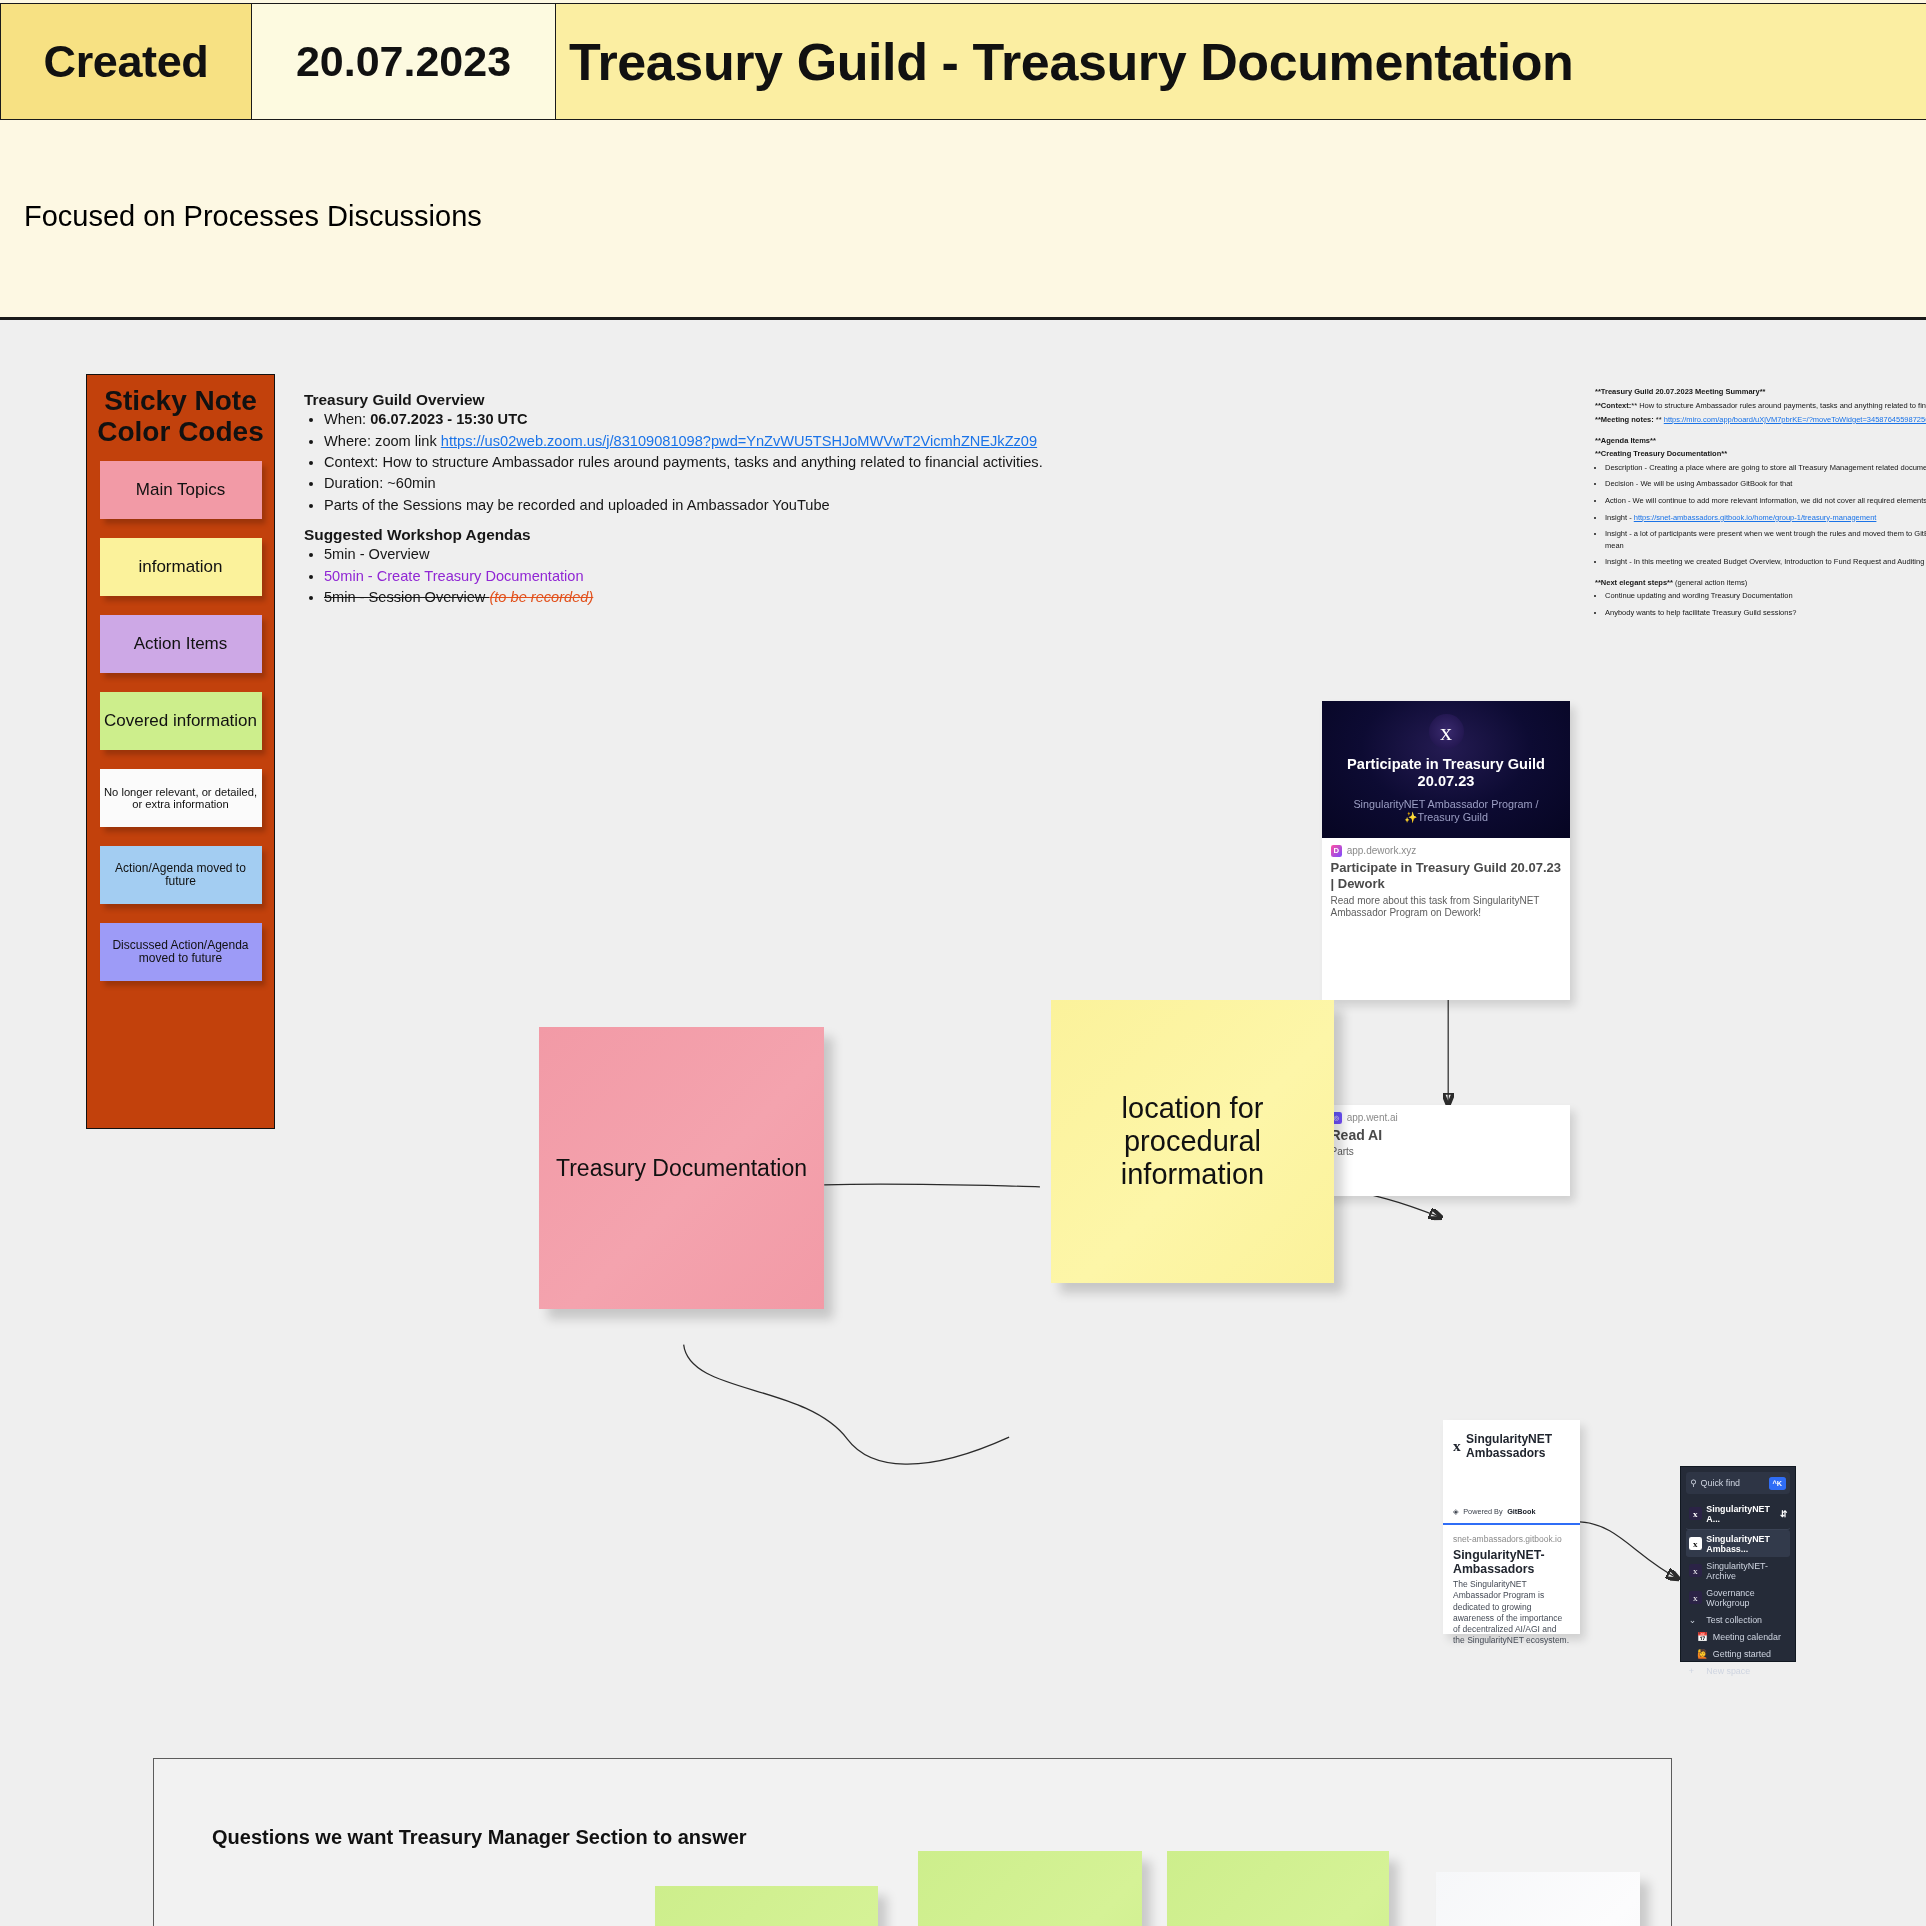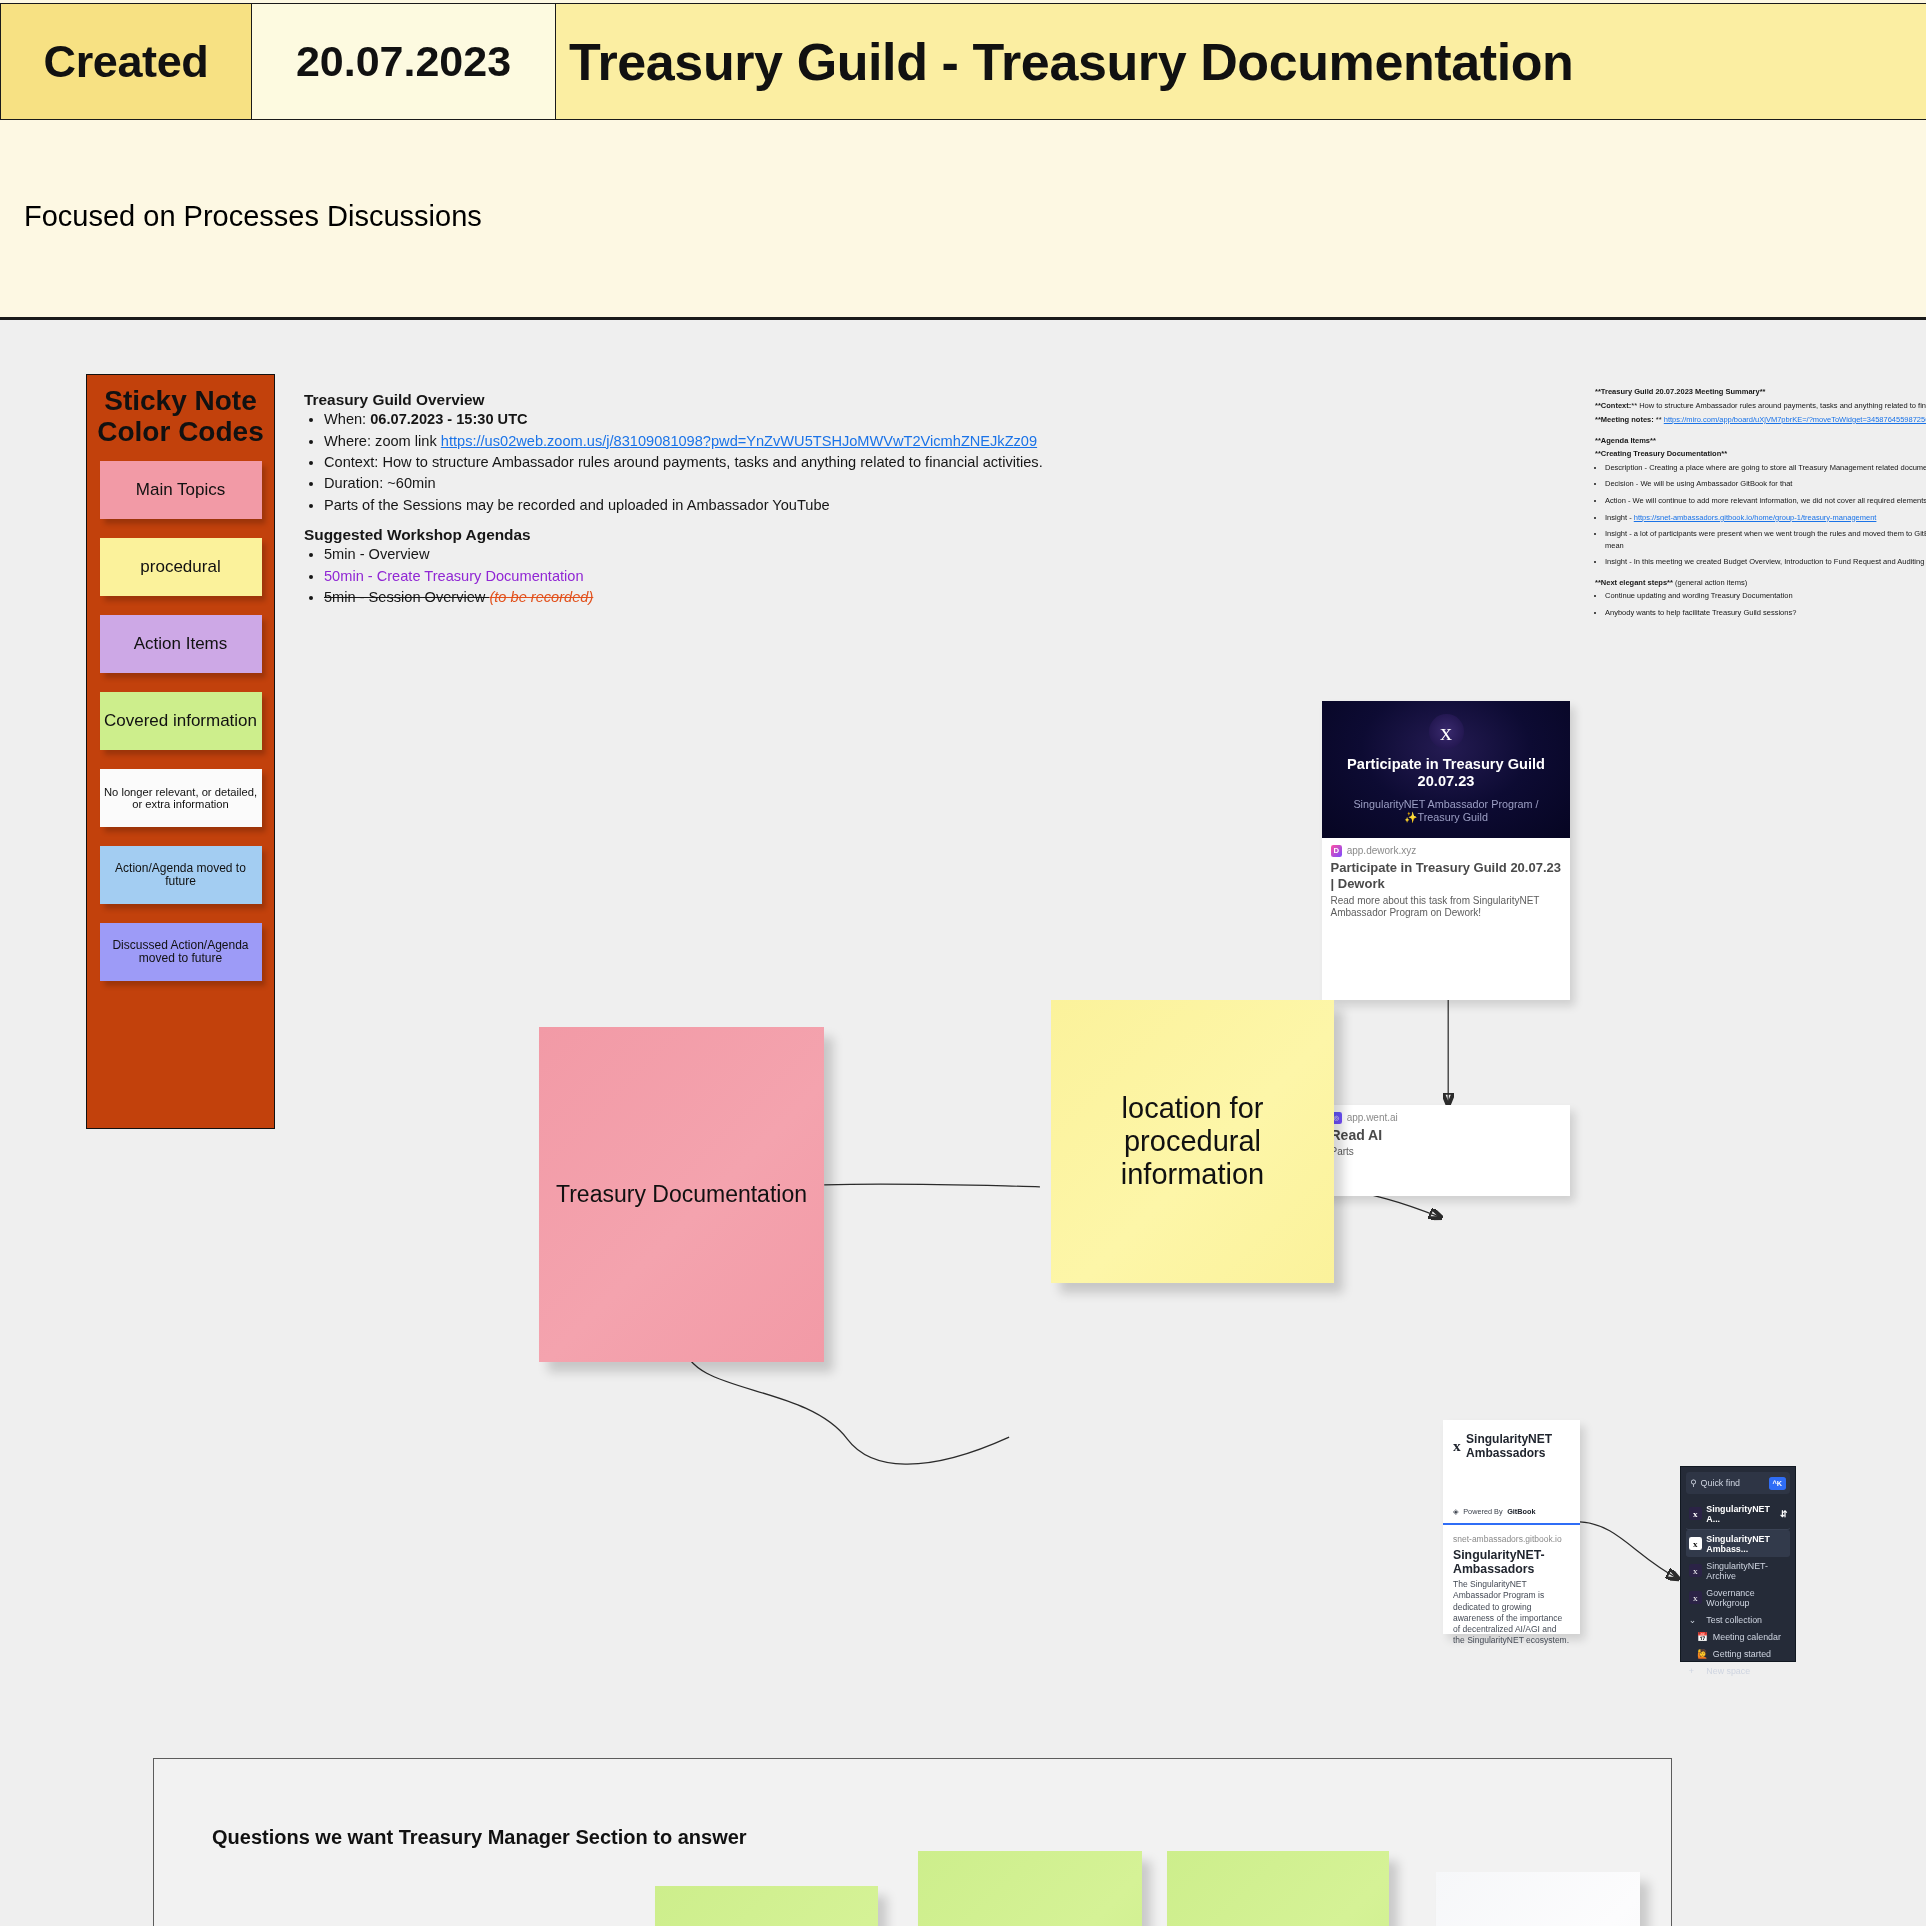--- a/index.html
+++ b/index.html
@@ -199,21 +199,21 @@
 
     <path d="M5485,5350 C5470,5530 5160,5500 4920,5700" marker-end="url(#ar)"></path>
 
     <path d="M5495,5350 C5520,5530 5930,5500 6055,5690" marker-end="url(#ar)"></path>
   </svg>
 
   <div id="legend">
     <div id="legend-title">Sticky Note<br>Color Codes</div>
     <div id="legend-items">
         <div class="legend-note" style="background: rgb(242, 154, 166); font-size: 17px; width: 162px; height: 58px;">Main Topics</div>
-        <div class="legend-note" style="background: rgb(251, 242, 155); font-size: 17px; width: 162px; height: 58px;">procedural</div>
+        <div class="legend-note" style="background: rgb(251, 242, 155); font-size: 17px; width: 162px; height: 58px;">information</div>
         <div class="legend-note" style="background: rgb(205, 168, 230); font-size: 17px; width: 162px; height: 58px;">Action Items</div>
         <div class="legend-note" style="background: rgb(205, 238, 140); font-size: 17px; width: 162px; height: 58px;">Covered information</div>
         <div class="legend-note" style="background: rgb(251, 251, 251); font-size: 11.2px; width: 162px; height: 58px;">No longer relevant, or detailed, or extra information</div>
         <div class="legend-note" style="background: rgb(163, 205, 242); font-size: 12px; width: 162px; height: 58px;">Action/Agenda moved to future</div>
         <div class="legend-note" style="background: rgb(157, 155, 247); font-size: 12px; width: 162px; height: 58px;">Discussed Action/Agenda moved to future</div>
       </div>
   </div>
 
   <div class="textblock" id="overview-block" style="left:304px; top:71px; width:905px; font-size:14.6px;">
     <div class="tb-h" style="font-size:15.4px;">Treasury Guild Overview</div>
@@ -341,21 +341,21 @@
           <span>🙋</span>
           <span>Getting started</span>
         </div>
         <div class="gb-row">
           <span style="width: 13px;">+</span>
           <span>New space</span>
         </div>
       </div>
   </div>
 
-  <div class="sticky pink" style="left:539px; top:707px; width:285px; height:335px; font-size:23px;">Treasury Documentation</div>
+  <div class="sticky pink" style="left:539px; top:707px; width:285px; height:282px; font-size:23px;">Treasury Documentation</div>
 
   <div class="sticky yellow" style="left:1051px; top:680px; width:283px; height:283px; font-size:29px;">location for procedural information</div>
 
   <div id="frame">
     <div id="frame-title">Questions we want Treasury Manager Section to answer</div>
   </div>
 
   <div class="sticky green" style="left:655px; top:1566px; width:223px; height:229px; font-size:29px;">What is the budget?</div>
 
   <div class="sticky green" style="left:918px; top:1531px; width:224px; height:222px; font-size:29px;">How to request Funds?</div>

